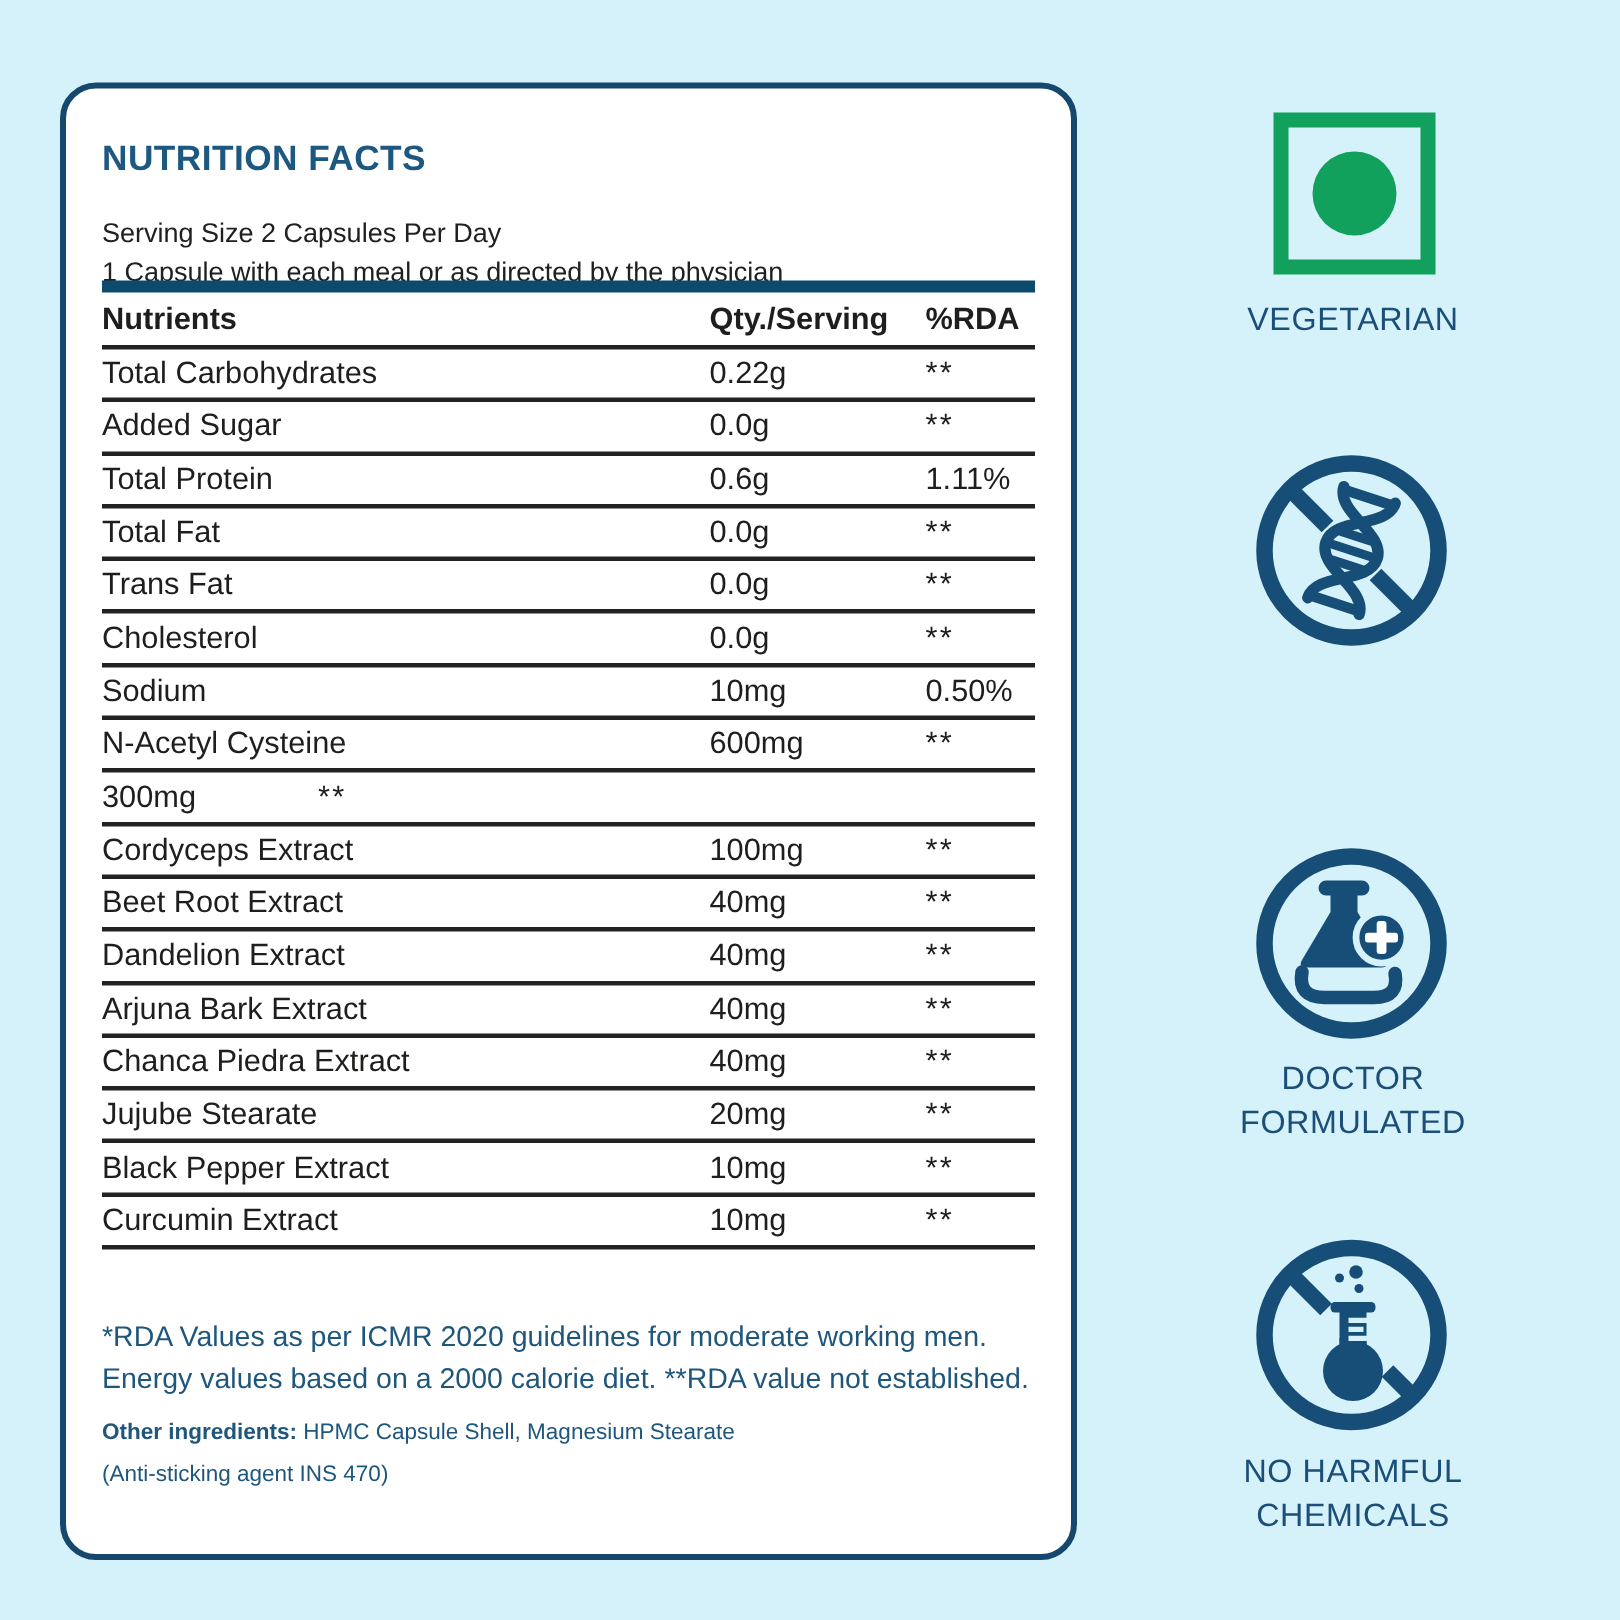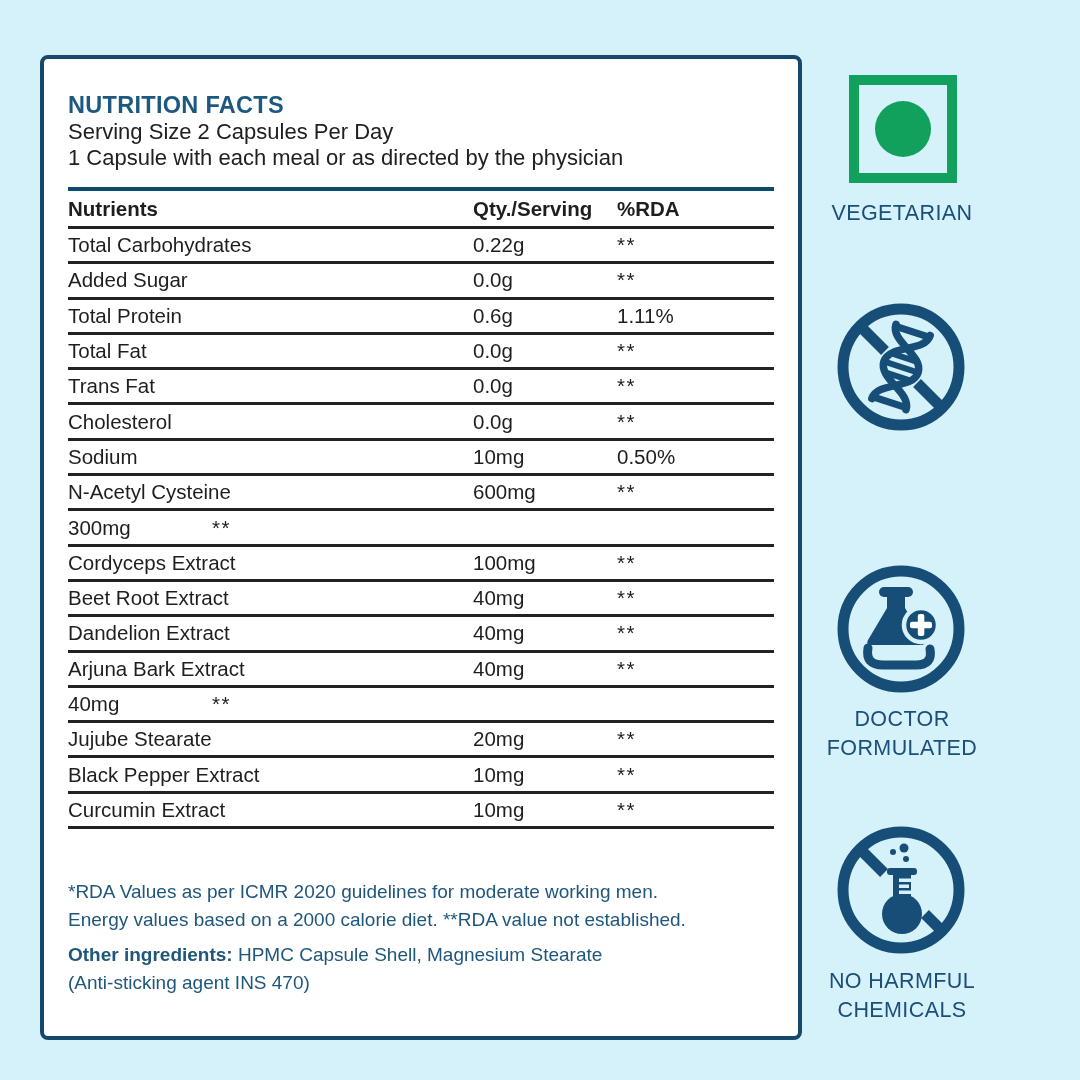--- a/index.html
+++ b/index.html
@@ -6,53 +6,53 @@
   body{
     width:1080px;height:1080px;position:relative;overflow:hidden;
     background:#d5f2fa;
     font-family:"Liberation Sans", sans-serif;
     color:#1f1e1d;
   }
   .canvas{position:absolute;inset:0;}
 
   
   .card{
-    position:absolute;left:40px;top:55px;width:762px;height:985px;
+    position:absolute;left:40px;top:55px;width:678px;height:985px;
     box-sizing:border-box;background:#ffffff;
-    border:4px solid #16486d;border-radius:8px;
+    border:4px solid #16486d;border-radius:24px;
   }
   .card-title{
     position:absolute;left:24px;top:33px;
     font-size:23.5px;font-weight:800;letter-spacing:.3px;color:#1d5880;
   }
   .serving{
-    position:absolute;left:24px;top:60px;
-    font-size:22px;line-height:25.5px;color:#21201f;white-space:pre-line;
+    position:absolute;left:24px;top:84px;
+    font-size:18px;line-height:25.5px;color:#21201f;white-space:pre-line;
   }
   .ntable{
     position:absolute;left:24px;right:24px;top:128px;
-    border-top:4px solid #0c4a6e;
+    border-top:8px solid #0c4a6e;
   }
   .trow{
     display:flex;align-items:center;box-sizing:border-box;
     height:35.3px;border-bottom:3px solid #232220;
     font-size:20.5px;
   }
   .trow.head{height:38px;font-weight:700;}
   .c-name{width:405px;}
   .c-qty{width:144px;}
   .c-rda{flex:1;}
   .rda-stars{letter-spacing:1.5px;}
   .footnote{
     position:absolute;left:24px;right:20px;top:819px;
     font-size:19px;line-height:28px;color:#1e567c;white-space:pre-line;
   }
   .other{
     position:absolute;left:24px;right:20px;top:882px;
-    font-size:19px;line-height:28px;color:#1e567c;
+    font-size:15px;line-height:28px;color:#1e567c;
   }
   .other b{font-weight:700;}
   .other .other-text{white-space:pre-line;}
 
   
   .badge-label{
     position:absolute;left:792px;width:220px;text-align:center;
     font-weight:400;font-size:21.5px;line-height:28.5px;
     letter-spacing:.4px;color:#1b4e78;white-space:pre-line;
   }
@@ -160,20 +160,21 @@
     <div class="c-rda rda-stars">**</div>
   </div>
 
   <div class="trow">
     <div class="c-name">Arjuna Bark Extract</div>
     <div class="c-qty">40mg</div>
     <div class="c-rda rda-stars">**</div>
   </div>
 
   <div class="trow">
+    <div class="c-name">Chanca Piedra Extract</div>
     <div class="c-qty">40mg</div>
     <div class="c-rda rda-stars">**</div>
   </div>
 
   <div class="trow">
     <div class="c-name">Jujube Stearate</div>
     <div class="c-qty">20mg</div>
     <div class="c-rda rda-stars">**</div>
   </div>
 

